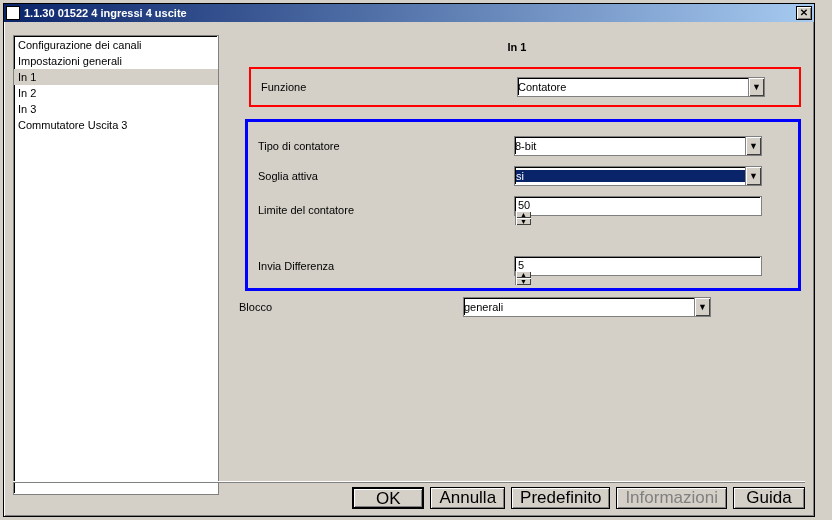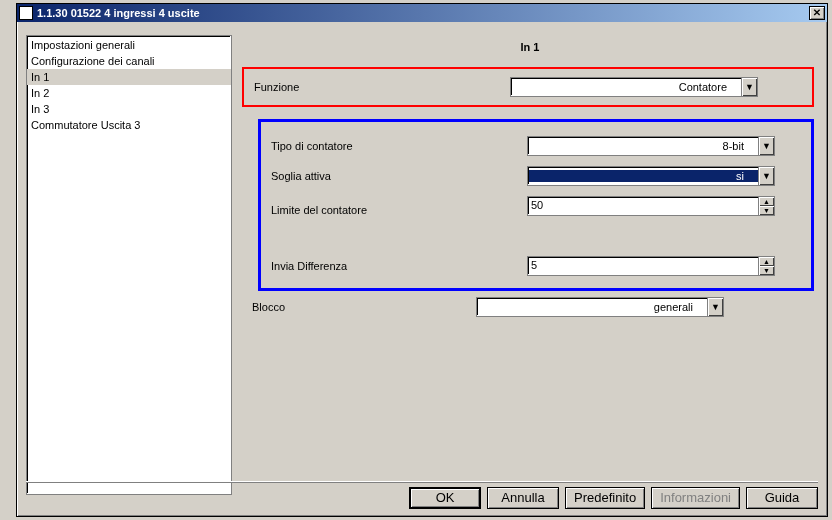--- a/index.html
+++ b/index.html
@@ -8,21 +8,21 @@
     font-family: Tahoma, Arial, sans-serif;
     font-size: 11px;
     background: #d4d0c8;
     width: 832px;
     height: 520px;
     overflow: hidden;
     position: relative;
   }
   .win-frame {
     position: absolute;
-    left: 16px; top: 3px;
+    left: 3px; top: 3px;
     width: 812px; height: 514px;
     background: #d4d0c8;
     border: 1px solid #000;
     box-shadow: inset 1px 1px 0 #fff, inset -1px -1px 0 #808080;
   }
   .titlebar {
     height: 18px;
     background: linear-gradient(to right, #0a246a, #a6caf0);
     color: #fff;
     display: flex;
@@ -81,21 +81,21 @@
     position: absolute;
     left: 216px; top: 0; right: 0; height: 460px;
   }
   .page-title {
     text-align: center;
     font-weight: bold;
     padding: 6px 0 14px 0;
   }
   .group-red {
     border: 2px solid #f00;
-    margin: 0 4px 12px 0;
+    margin: 0 4px 12px 20px;
     padding: 8px 6px;
   }
   .group-blue {
     border: 3px solid #00f;
     margin: 0 4px 6px 16px;
     padding: 14px 6px 8px 6px;
   }
   .row {
     display: flex;
     align-items: center;
@@ -113,24 +113,23 @@
     height: 20px;
     width: 248px;
     background: #fff;
     border: 1px solid #808080;
     box-shadow: inset -1px -1px 0 #fff, inset 1px 1px 0 #000;
     display: flex;
     align-items: center;
   }
   .combo .val {
     flex: 1;
-    padding: 0 14px;
+    padding: 0 0;
     white-space: nowrap;
     overflow:hidden;
-    text-align:right;
   }
   .combo .arrow {
     width: 16px; height: 100%;
     background: #d4d0c8;
     border-left: 1px solid #808080;
     box-shadow: inset 1px 1px 0 #fff, inset -1px -1px 0 #404040;
     display: flex; align-items: center; justify-content: center;
     font-size: 9px;
   }
   .combo.hl .val {
@@ -140,20 +139,21 @@
   }
   .spin {
     position: relative;
     height: 20px;
     width: 248px;
     background: #fff;
     border: 1px solid #808080;
     box-shadow: inset -1px -1px 0 #fff, inset 1px 1px 0 #000;
     display: flex;
     align-items: stretch;
+    flex-direction: column;
   }
   .spin .val {
     flex: 1;
     padding: 2px 3px 0 3px;
   }
   .spin .btns {
     width: 16px;
     display: flex; flex-direction: column;
   }
   .spin .btns .sb {
@@ -184,21 +184,21 @@
   }
   .btn {
     height: 22px;
     min-width: 72px;
     padding: 0 8px;
     background: #d4d0c8;
     border: 1px solid #000;
     box-shadow: inset 1px 1px 0 #fff, inset -1px -1px 0 #808080;
     cursor: pointer;
     font-family: inherit;
-    font-size: 13px;
+    font-size: 17px;
   }
   .btn.default {
     border: 2px solid #000;
     box-shadow: inset 1px 1px 0 #fff, inset -1px -1px 0 #808080;
   }
   .btn.dis {
     color: #808080;
     cursor: default;
   }
 </style>
@@ -209,22 +209,22 @@
   <div class="titlebar">
     <span class="icon"></span>
     <span class="title">1.1.30 01522 4 ingressi 4 uscite</span>
     <span class="close-btn">✕</span>
   </div>
 
   <div class="client">
     <div class="content">
 
       <div class="sidebar">
+        <div class="item">Configurazione dei canali</div>
         <div class="item">Impostazioni generali</div>
-        <div class="item">Configurazione dei canali</div>
         <div class="item selected">In 1</div>
         <div class="item">In 2</div>
         <div class="item">In 3</div>
         <div class="item">Commutatore Uscita 3</div>
       </div>
 
       <div class="main">
         <div class="page-title">In 1</div>
 
         <div class="group-red">

